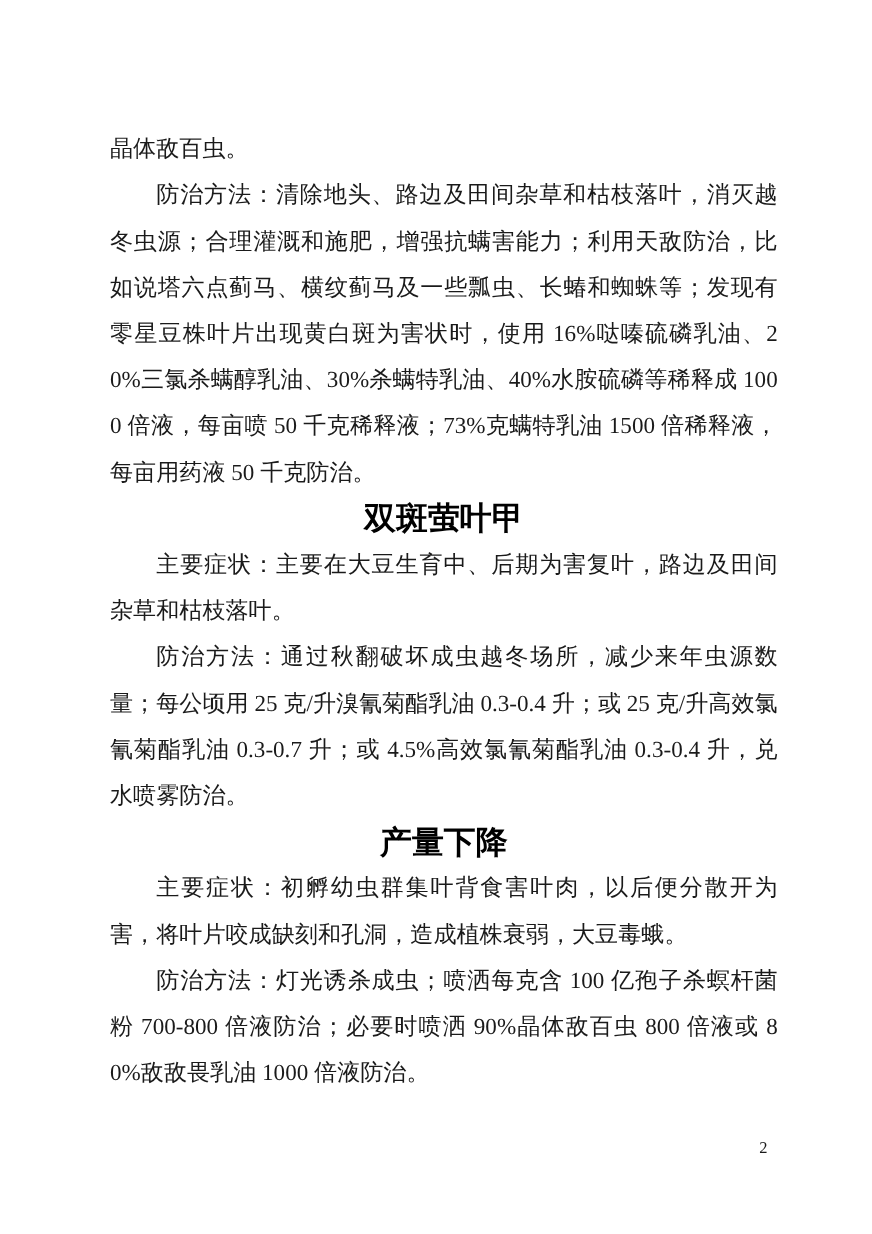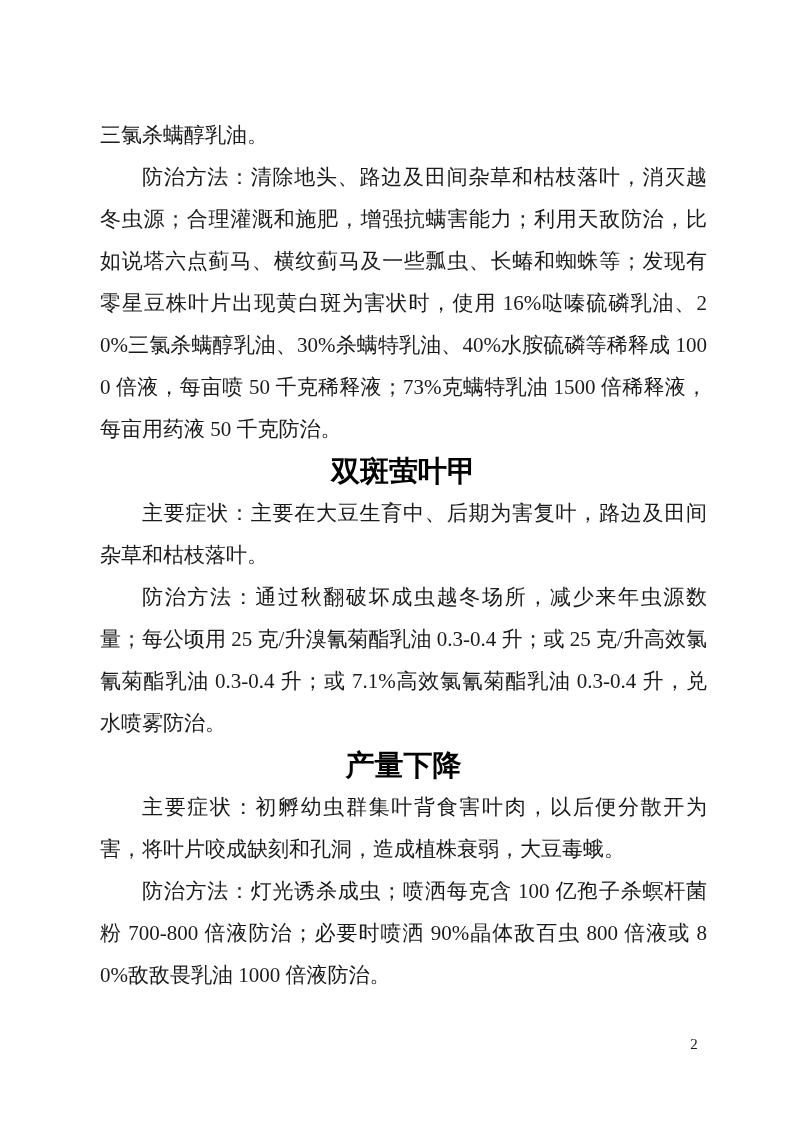--- a/index.html
+++ b/index.html
@@ -61,29 +61,29 @@
     color: #1a1a1a;
     font-family: "Liberation Serif", "DejaVu Serif", serif;
   }
 </style>
 </head>
 <body>
 
 <div class="page">
   <div class="content">
 
-    <p class="body-text no-indent">三氯杀螨醇乳油。</p>
+    <p class="body-text no-indent">晶体敌百虫。</p>
 
     <p class="body-text">防治方法：清除地头、路边及田间杂草和枯枝落叶，消灭越冬虫源；合理灌溉和施肥，增强抗螨害能力；利用天敌防治，比如说塔六点蓟马、横纹蓟马及一些瓢虫、长蝽和蜘蛛等；发现有零星豆株叶片出现黄白斑为害状时，使用 16%哒嗪硫磷乳油、20%三氯杀螨醇乳油、30%杀螨特乳油、40%水胺硫磷等稀释成 1000 倍液，每亩喷 50 千克稀释液；73%克螨特乳油 1500 倍稀释液，每亩用药液 50 千克防治。</p>
 
     <h2 class="section-heading">双斑萤叶甲</h2>
 
     <p class="body-text">主要症状：主要在大豆生育中、后期为害复叶，路边及田间杂草和枯枝落叶。</p>
 
-    <p class="body-text">防治方法：通过秋翻破坏成虫越冬场所，减少来年虫源数量；每公顷用 25 克/升溴氰菊酯乳油 0.3-0.4 升；或 25 克/升高效氯氰菊酯乳油 0.3-0.4 升；或 7.1%高效氯氰菊酯乳油 0.3-0.4 升，兑水喷雾防治。</p>
+    <p class="body-text">防治方法：通过秋翻破坏成虫越冬场所，减少来年虫源数量；每公顷用 25 克/升溴氰菊酯乳油 0.3-0.4 升；或 25 克/升高效氯氰菊酯乳油 0.3-0.7 升；或 4.5%高效氯氰菊酯乳油 0.3-0.4 升，兑水喷雾防治。</p>
 
     <h2 class="section-heading">产量下降</h2>
 
     <p class="body-text">主要症状：初孵幼虫群集叶背食害叶肉，以后便分散开为害，将叶片咬成缺刻和孔洞，造成植株衰弱，大豆毒蛾。</p>
 
     <p class="body-text">防治方法：灯光诱杀成虫；喷洒每克含 100 亿孢子杀螟杆菌粉 700-800 倍液防治；必要时喷洒 90%晶体敌百虫 800 倍液或 80%敌敌畏乳油 1000 倍液防治。</p>
 
   </div>
 
   <div class="page-number">2</div>

